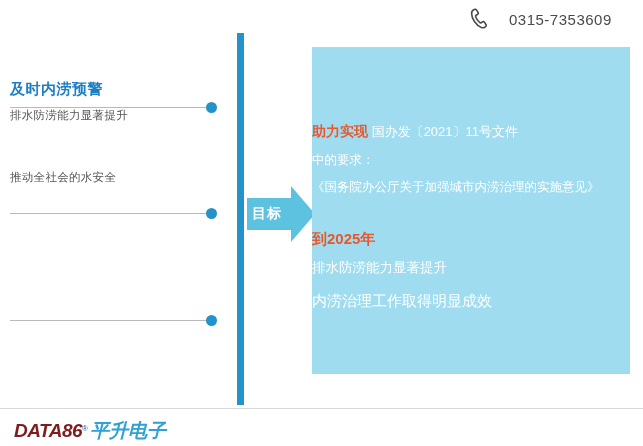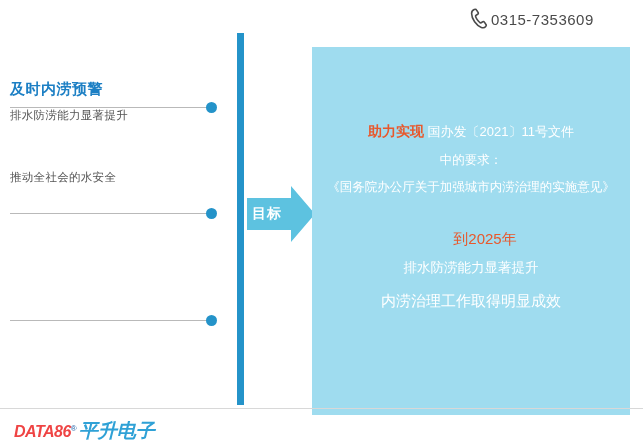--- a/index.html
+++ b/index.html
@@ -15,21 +15,21 @@
     overflow: hidden;
   }
 
   
   .phone-row {
     position: absolute;
     top: 8px;
     left: 470px;
     display: flex;
     align-items: center;
-    gap: 1px;
+    gap: 19px;
   }
   .phone-icon svg { display: block; }
   .phone-number {
     font-size: 15px;
     color: #4a4a4a;
     letter-spacing: 0.5px;
     font-family: "Liberation Sans", sans-serif;
   }
 
   
@@ -105,46 +105,44 @@
     letter-spacing: 1px;
     z-index: 3;
   }
 
   
   .panel {
     position: absolute;
     left: 312px;
     top: 47px;
     width: 318px;
-    height: 368px;
+    height: 327px;
     background: #9fdcef;
     color: #ffffff;
-    text-align: center;
   }
   .panel-inner {
     padding-top: 74px;
   }
   .line {
     line-height: 1.55;
   }
   .l-a { font-size: 13px; }
   .l-a .hl {
     color: #e8582c;
     font-weight: bold;
     font-size: 14px;
   }
   .l-b { font-size: 12.5px; margin-top: 8px; }
   .l-c { font-size: 12.5px; margin-top: 8px; }
   .gap { height: 30px; }
   .l-d {
     font-size: 15px;
-    font-weight: normal;
+    font-weight: bold;
     color: #e8582c;
     margin-bottom: 4px;
-    padding-left: 28px;
   }
   .l-e { font-size: 13.5px; margin-top: 7px; }
   .l-f { font-size: 15px; margin-top: 10px; }
 
   
   .rule {
     position: absolute;
     left: 0;
     top: 408px;
     width: 643px;
@@ -152,24 +150,24 @@
     background: #d8d8d8;
   }
   .logo {
     position: absolute;
     left: 14px;
     top: 418px;
     display: flex;
     align-items: baseline;
   }
   .logo-data {
-    font-size: 16px;
+    font-size: 19px;
     font-weight: bold;
     font-style: italic;
-    color: #ef4444;
+    color: #7f1d1d;
     letter-spacing: -0.5px;
     font-family: "Liberation Sans", sans-serif;
   }
   .logo-reg {
     font-size: 8px;
     color: #1d5fa8;
     position: relative;
     top: -6px;
   }
   .logo-cn {

